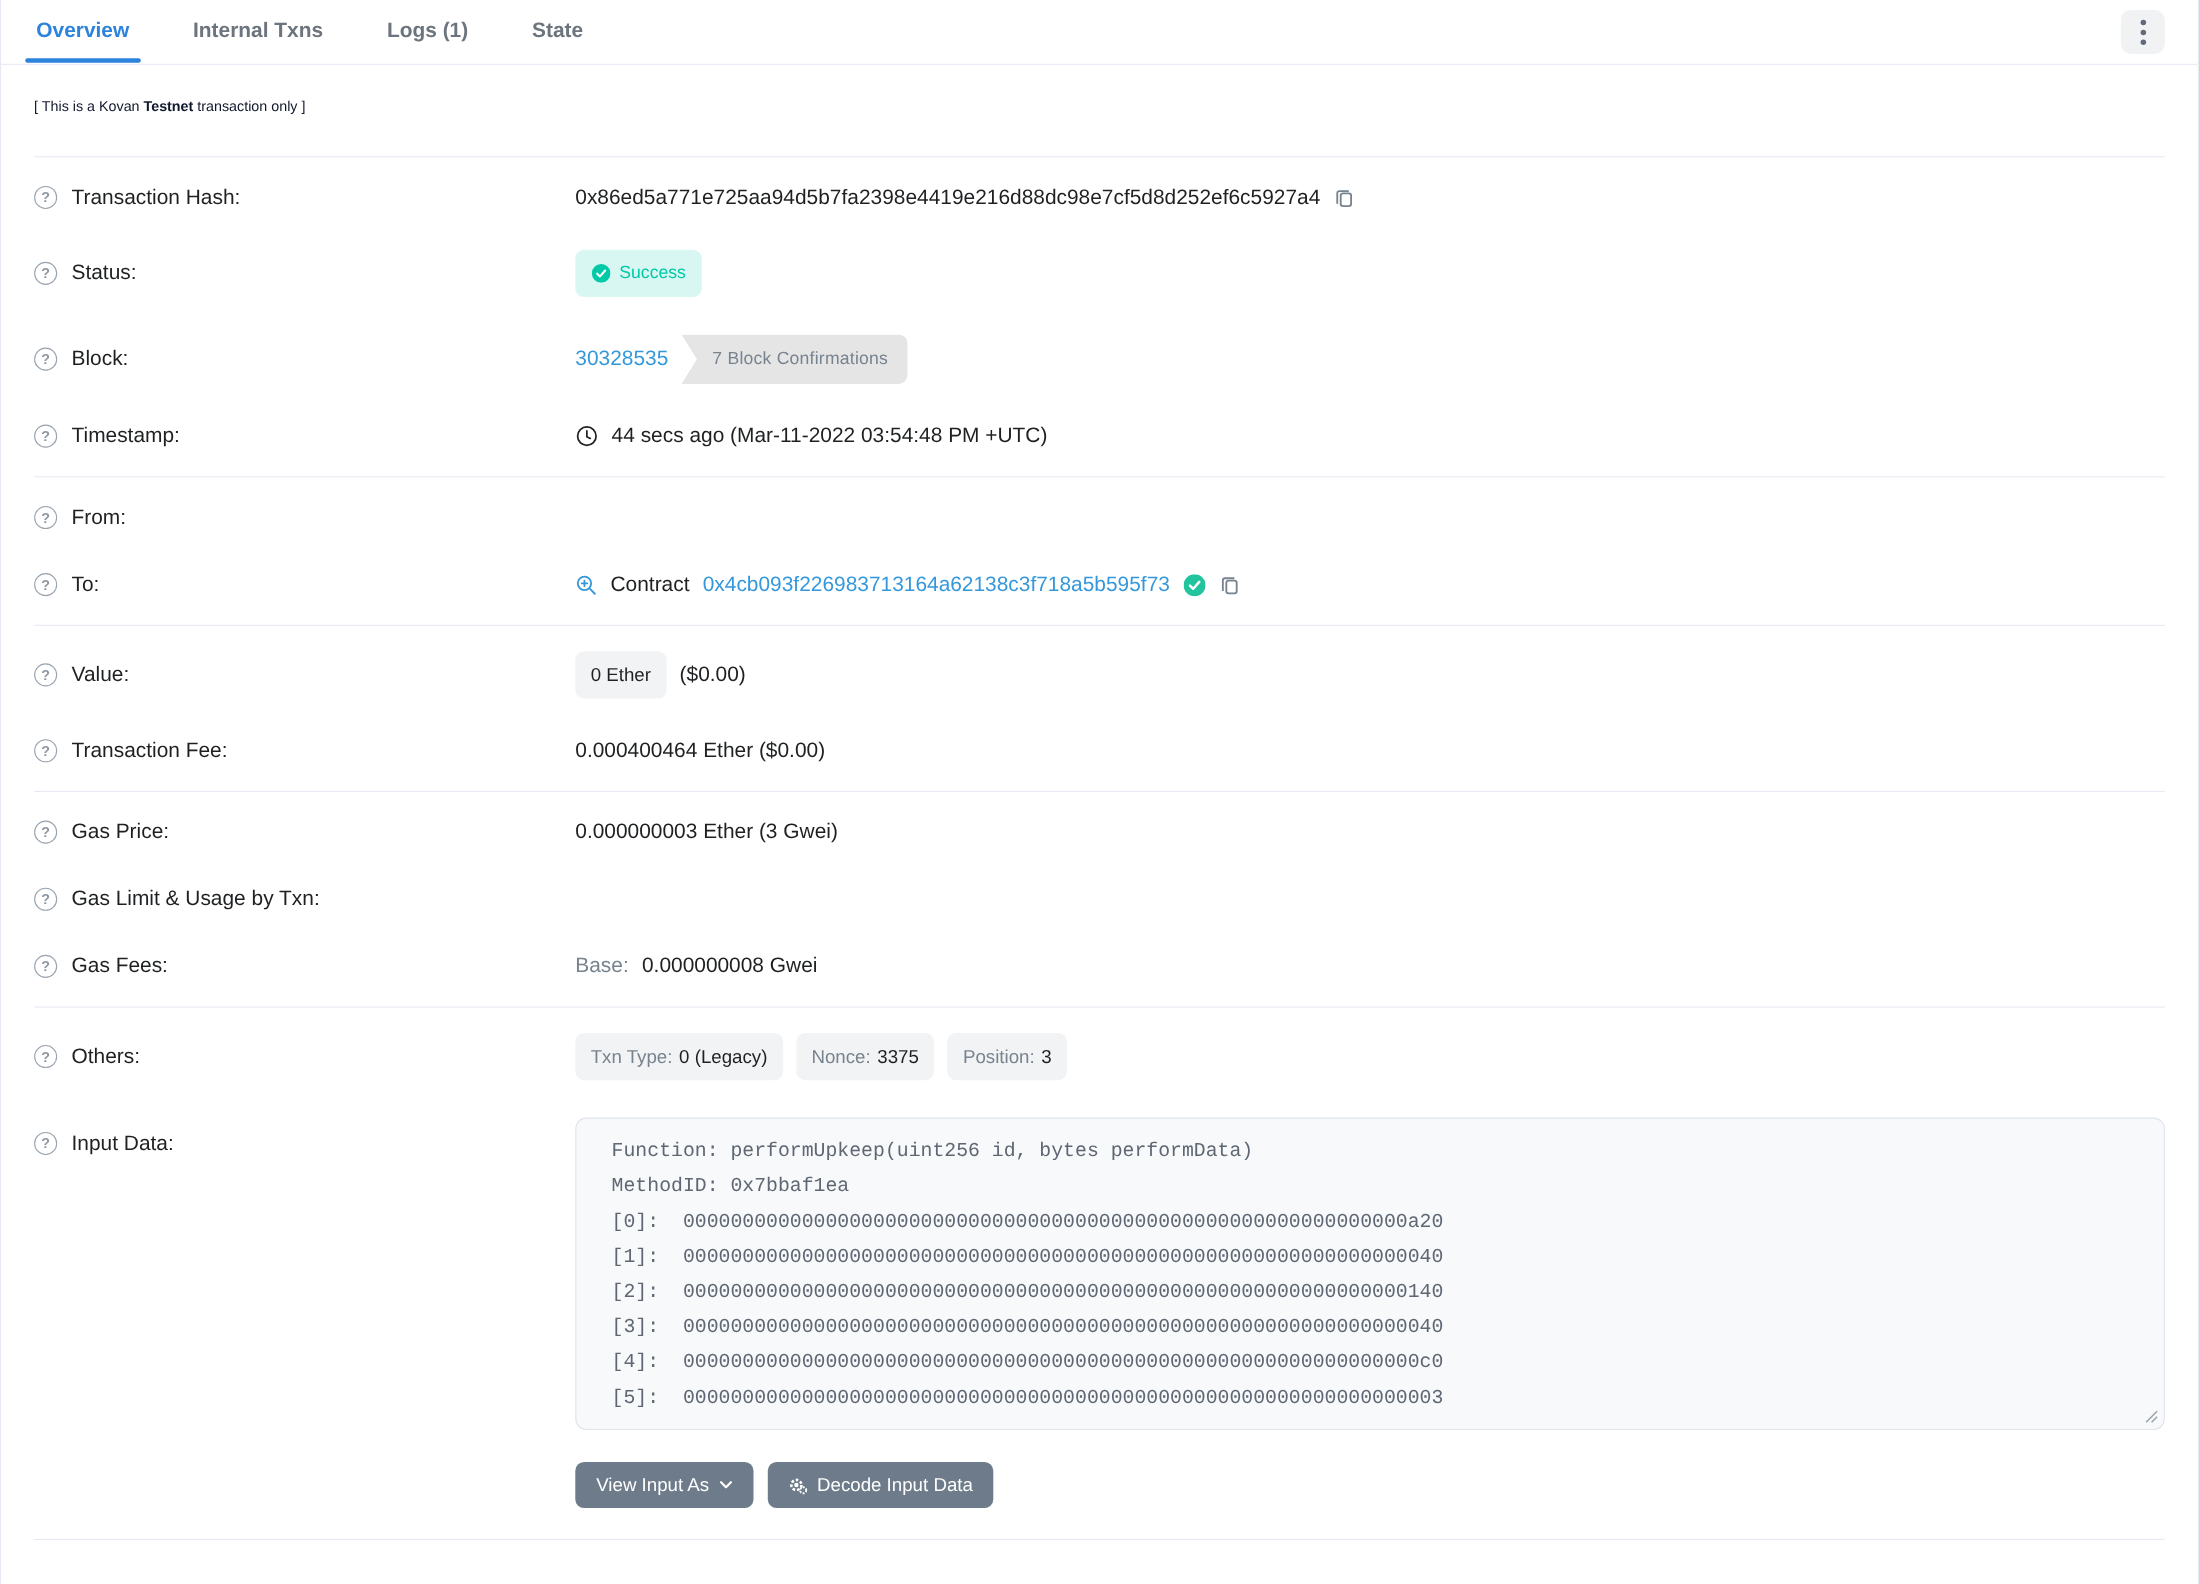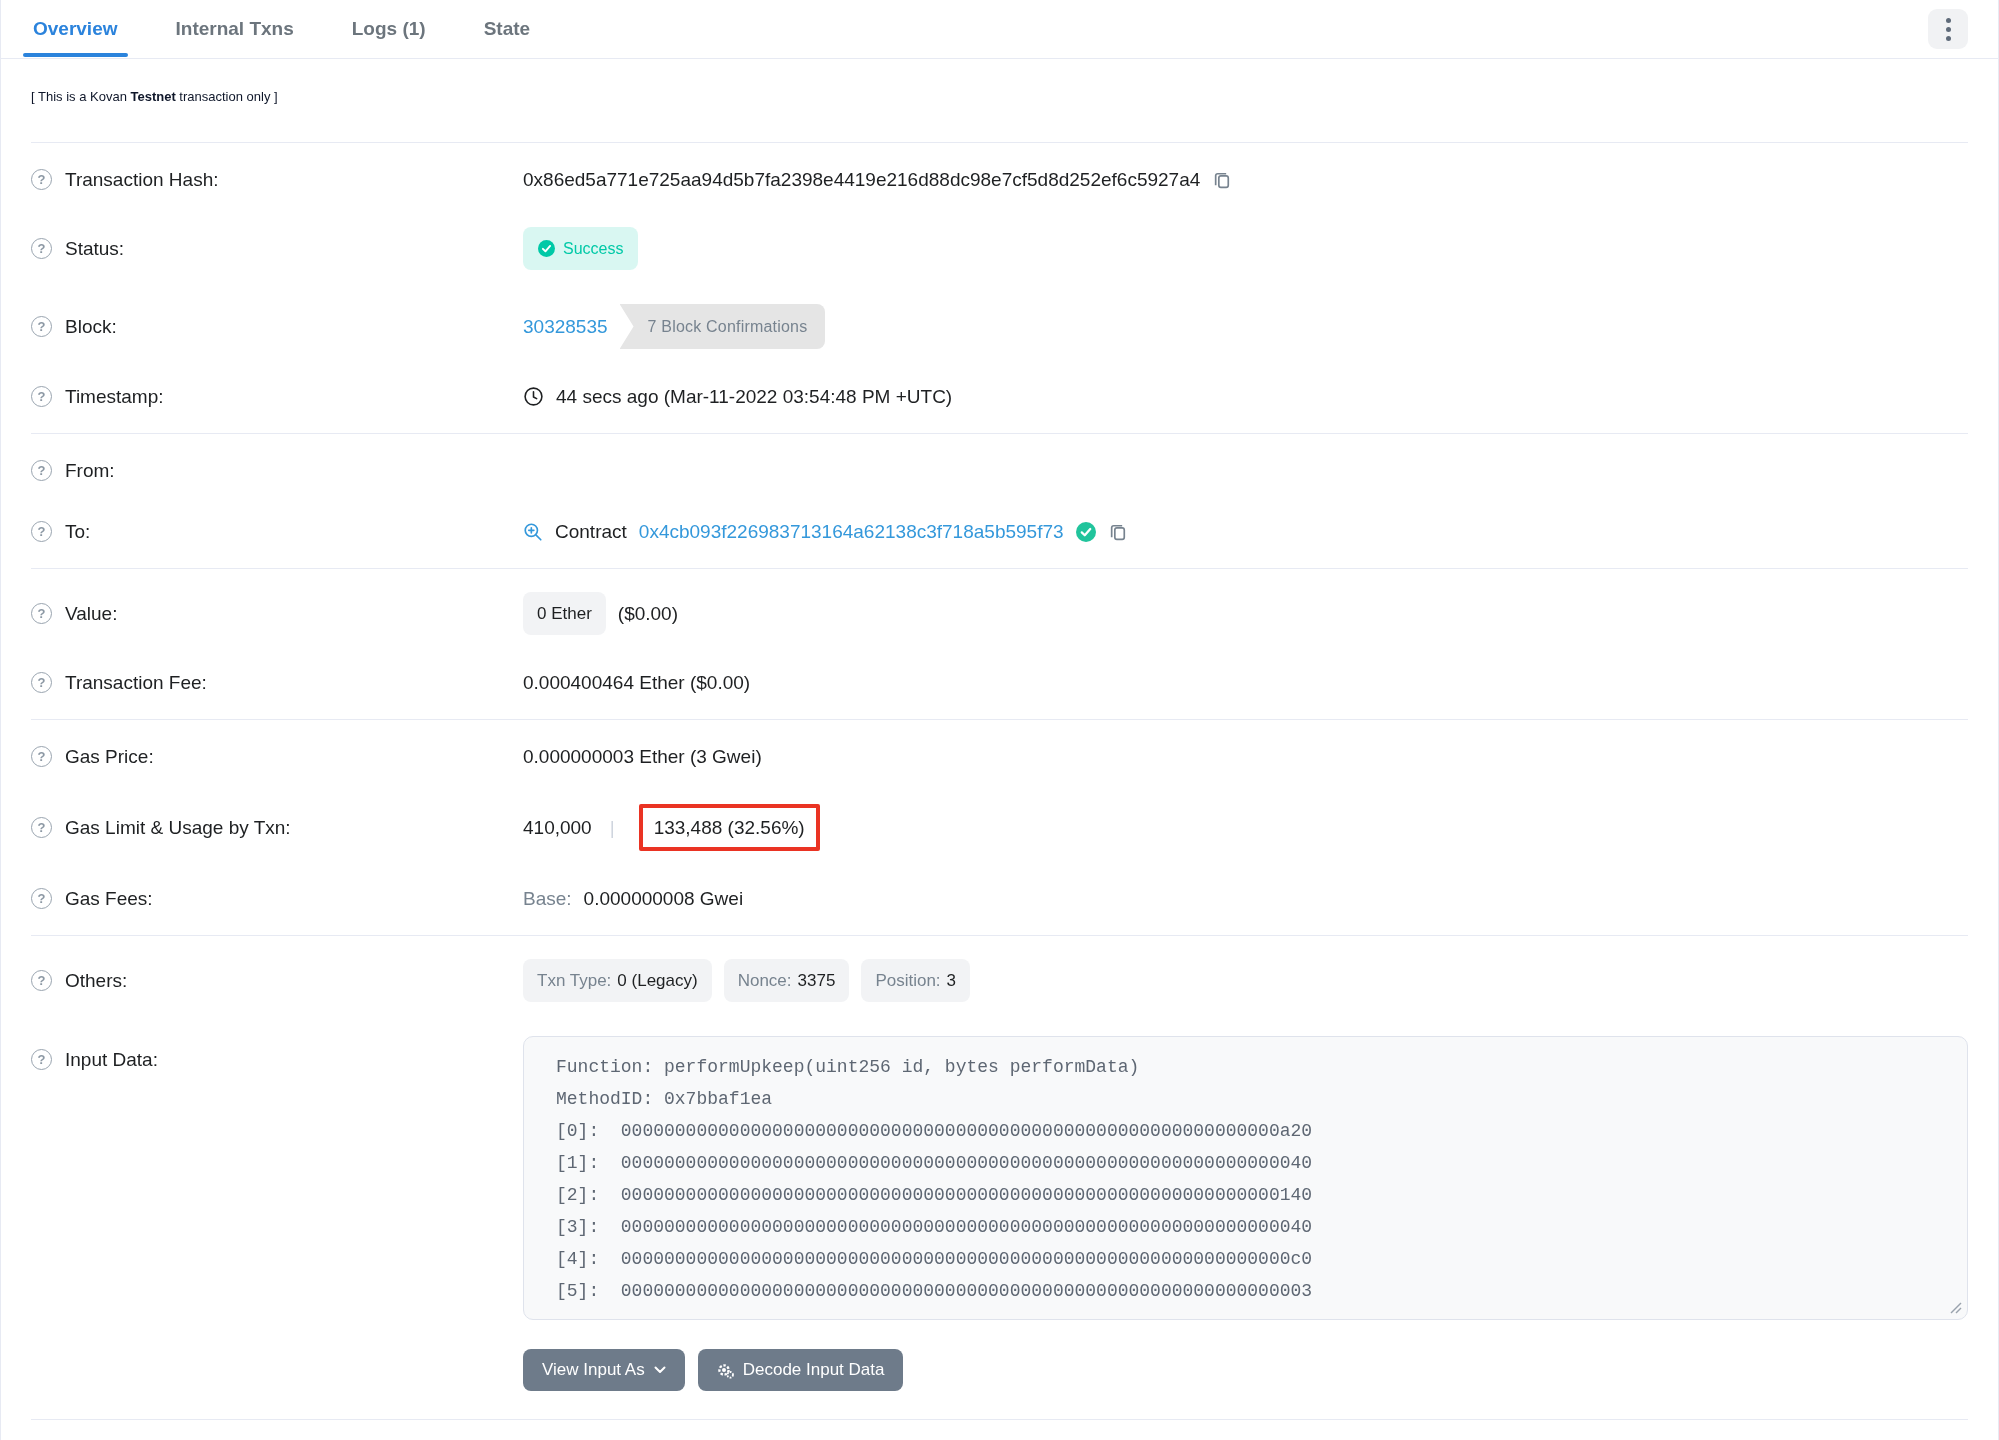--- a/index.html
+++ b/index.html
@@ -210,25 +210,20 @@
         <div class="row-value">
           <span>0.000000003 Ether (3 Gwei)</span>
         </div>
       </div>
 
       <div class="row">
         <div class="row-label">
           <span class="help">?</span>
           <span>Gas Limit &amp; Usage by Txn:</span>
         </div>
-        <div class="row-value">
-          <span>410,000</span>
-          <span class="vbar">|</span>
-          <span class="red-box"><span>133,488 (32.56%)</span></span>
-        </div>
       </div>
 
       <div class="row">
         <div class="row-label">
           <span class="help">?</span>
           <span>Gas Fees:</span>
         </div>
         <div class="row-value">
           <span class="gray">Base:</span>
           <span>0.000000008 Gwei</span>

